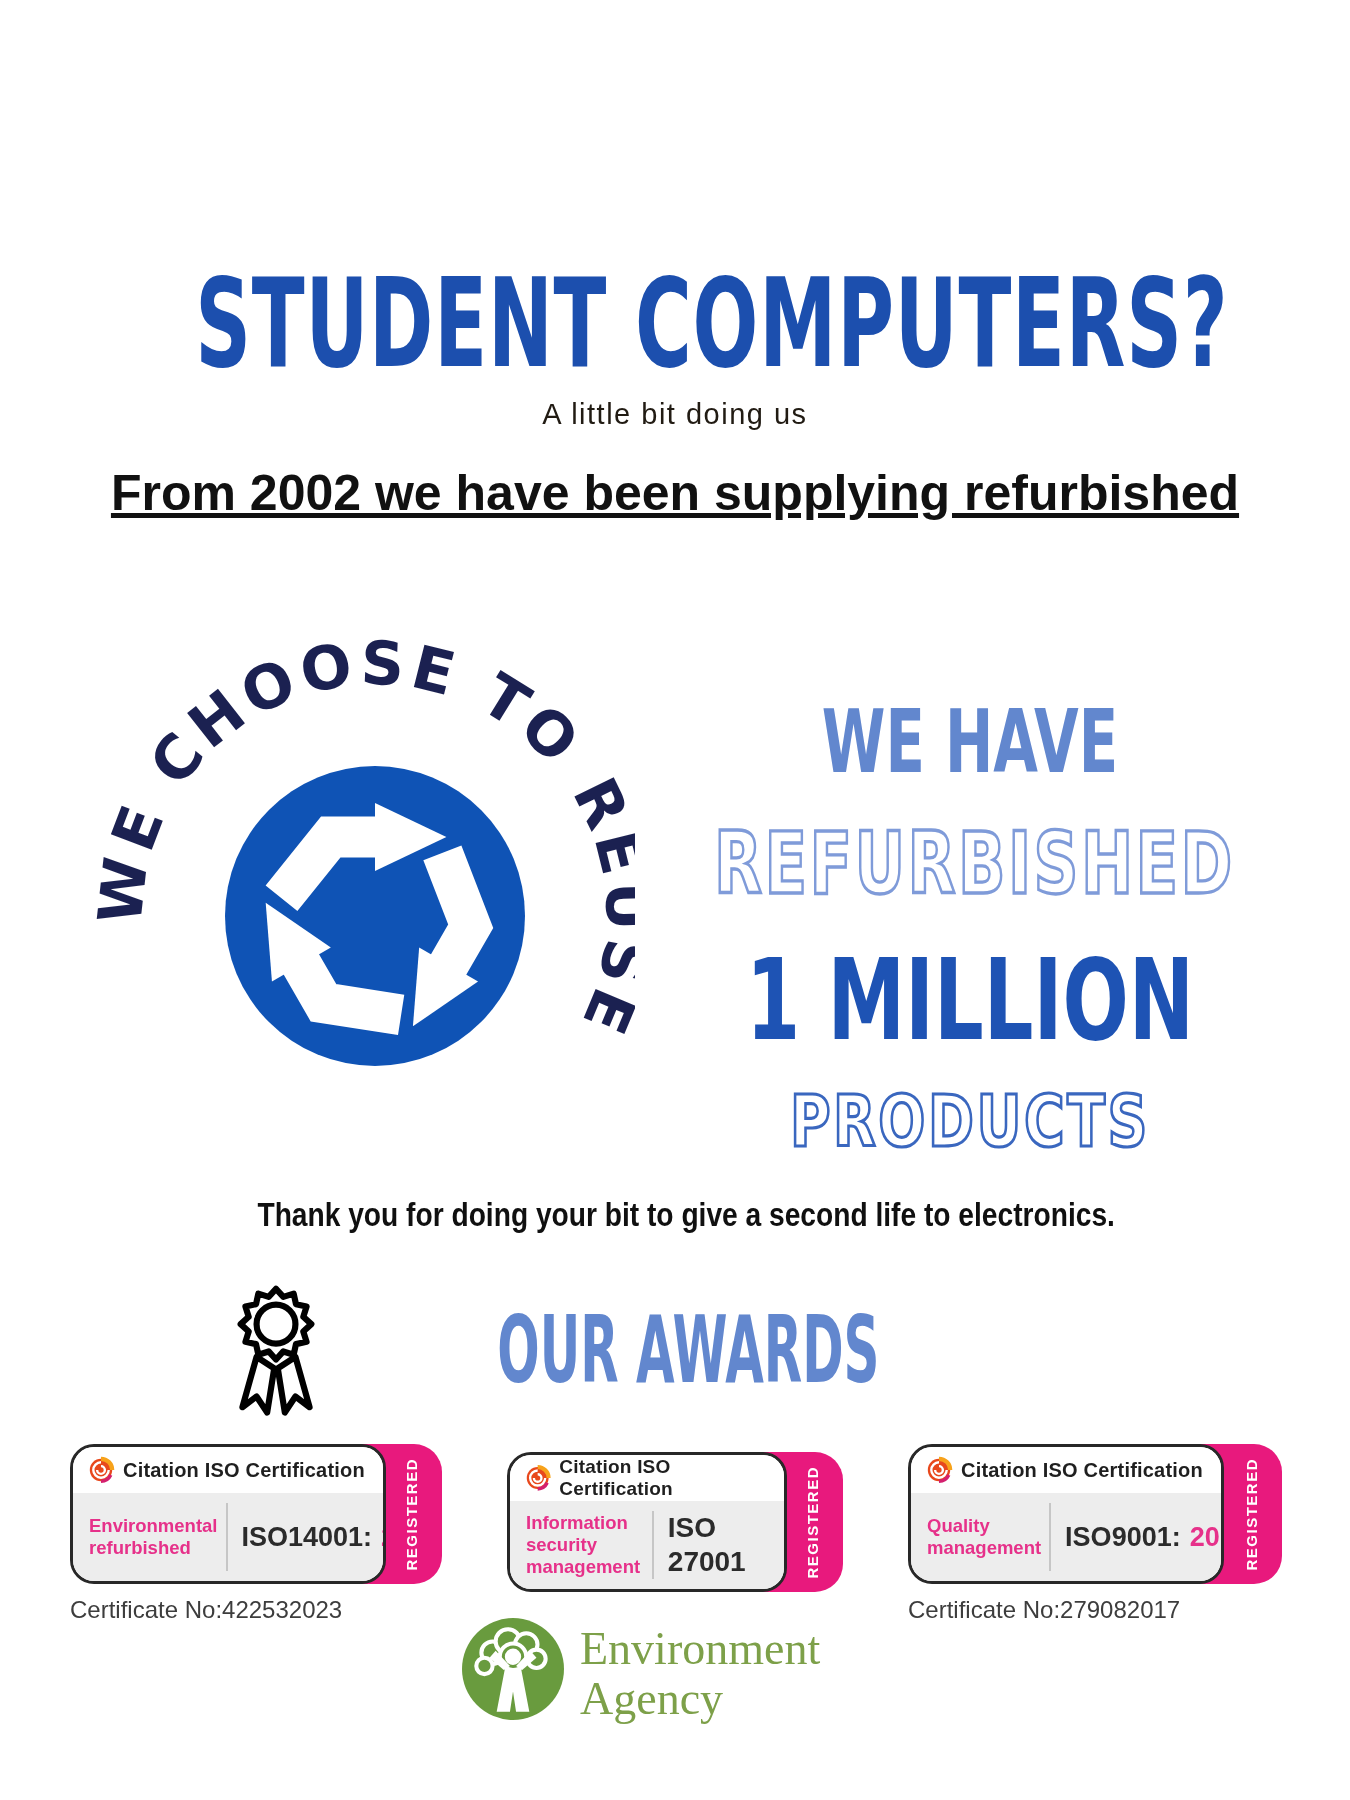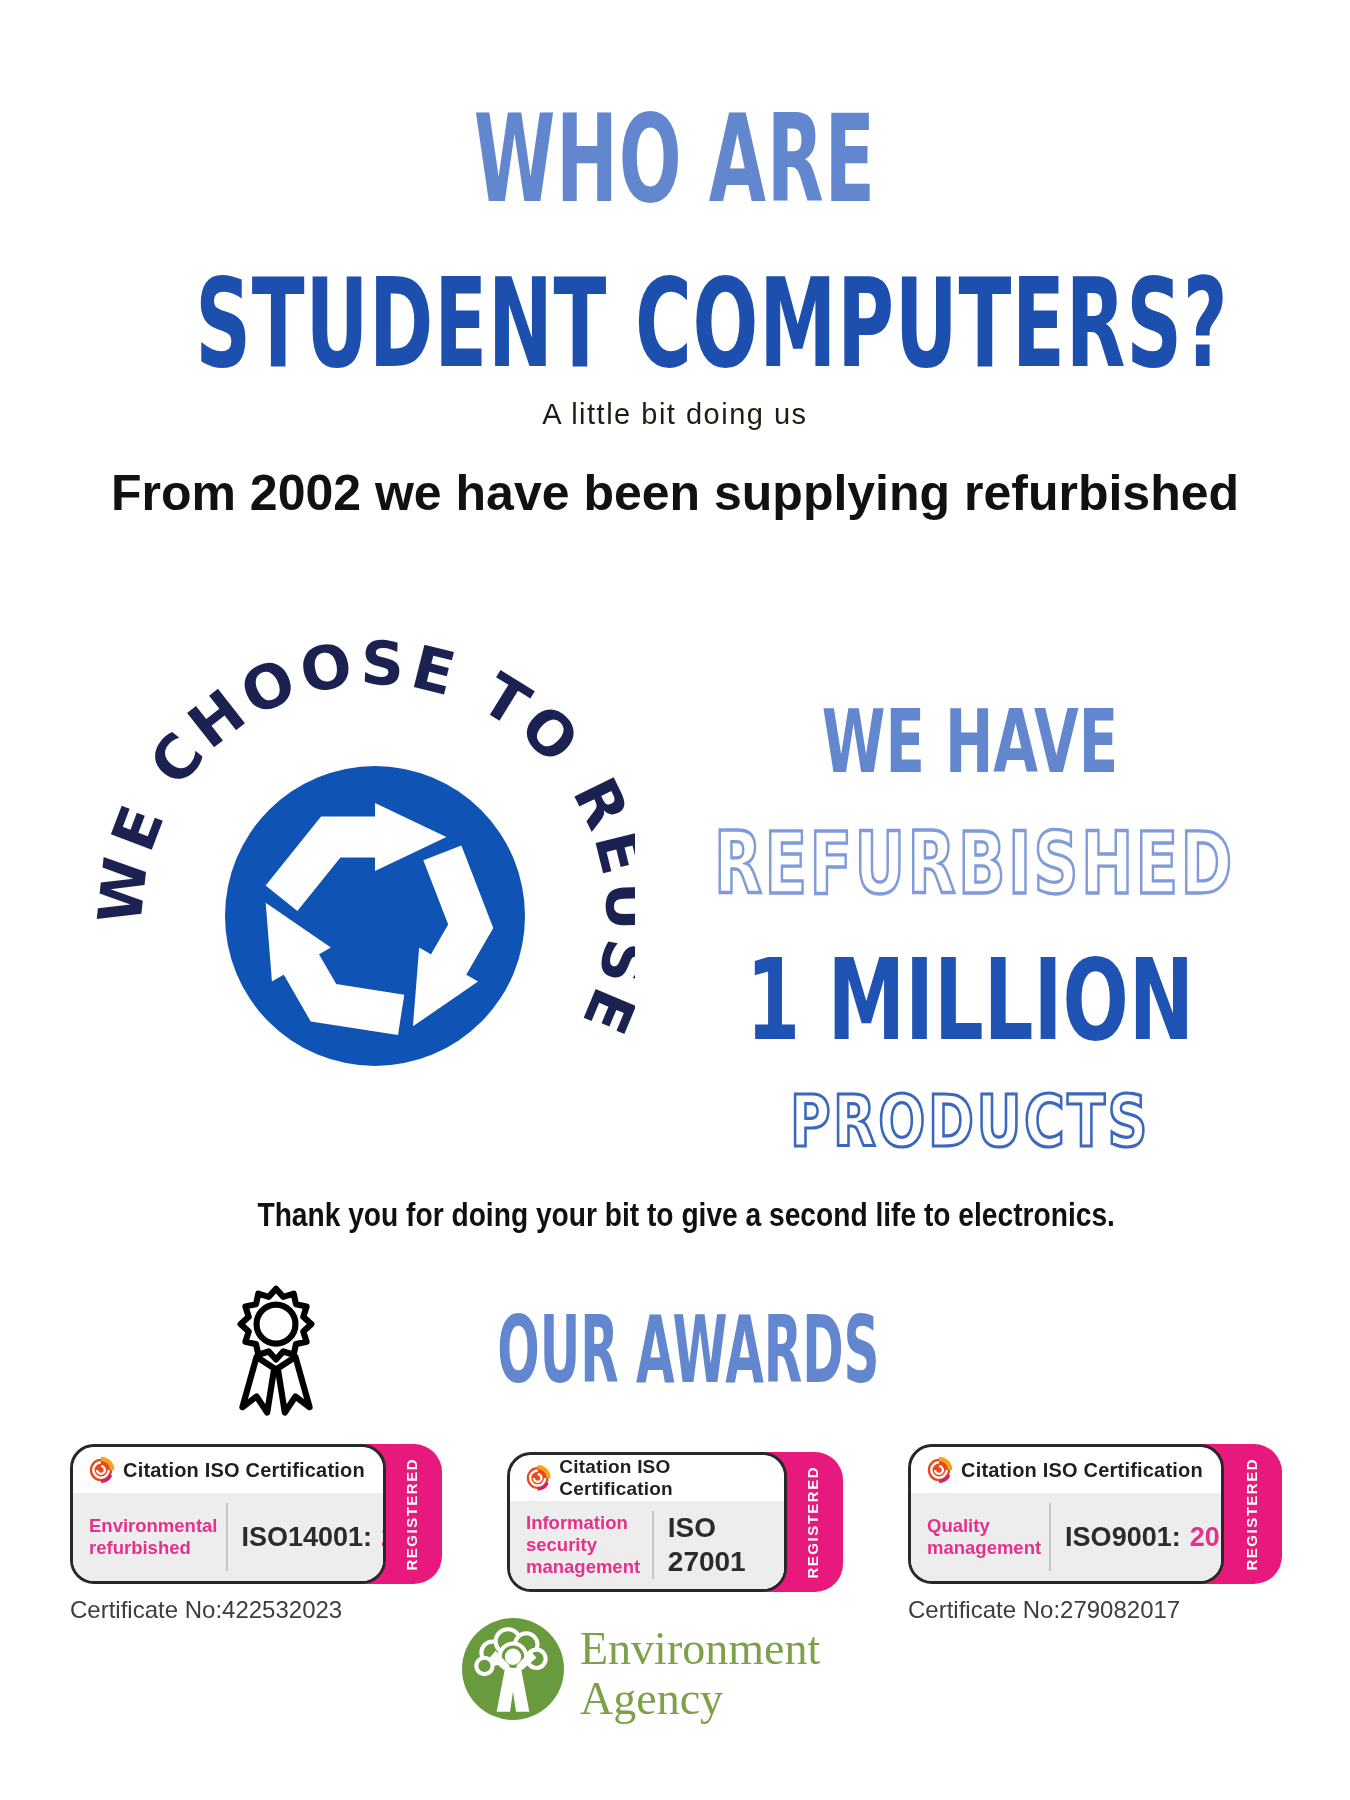--- a/index.html
+++ b/index.html
@@ -11,21 +11,21 @@
   .script { font-family:"DejaVu Sans", sans-serif; font-weight:800; display:inline-block; white-space:nowrap; }
 
   #who-are   { top:88px; }
   #who-are .script { font-size:100px; color:#6287ce; transform:scale(0.74,1.22); transform-origin:center top; letter-spacing:1px; }
 
   #student-computers { top:252px;padding-left:32px; }
   #student-computers .script { font-size:102px; color:#1c4fae; transform:scale(0.76,1.2); transform-origin:center top; letter-spacing:1px; }
 
   #subtitle { top:398px; font-size:29px; color:#211b13; letter-spacing:1.5px; font-weight:500; }
 
-  #intro { top:452px; font-size:50px; font-weight:700; color:#111111; line-height:1.64; }
+  #intro { top:452px; font-size:50px; font-weight:700; color:#111111; line-height:1.64;text-decoration:underline; }
 
   
   #reuse-badge { position:absolute; left:95px; top:598px; width:540px; height:580px; }
   #reuse-badge text { font-family:"DejaVu Sans", sans-serif; font-weight:800; font-size:60px; fill:#1b2151; letter-spacing:5px; }
 
   
   #stats { position:absolute; left:650px; top:688px; width:640px; text-align:center; }
   #stats .line { display:block; line-height:1.22; }
   .s1 { font-size:74px; color:#6287ce; transform:scale(0.78,1.18); transform-origin:center top; margin-bottom:34px; }
   .s2 { font-size:78px; color:#ffffff; -webkit-text-stroke:3px #7f9bd9; transform:scale(0.8,1.1); transform-origin:center top; margin-bottom:26px; letter-spacing:3px; }
@@ -46,43 +46,40 @@
   .badge-wrap.w2 { width:336px; margin-top:8px; }
   .badge-wrap.w3 { width:374px; }
   .badge { position:relative; height:140px; }
   .badge-tab { position:absolute; right:0; top:0; bottom:0; width:96px; background:#e8197d; border-radius:0 28px 28px 0;
                display:flex; align-items:center; justify-content:center; padding-left:34px; box-sizing:border-box; }
   .badge-tab span { writing-mode:vertical-rl; transform:rotate(180deg); color:#ffffff; font-weight:700; font-size:15px; letter-spacing:1.5px; }
   .badge-card { position:absolute; left:0; top:0; bottom:0; background:#ffffff; border:3px solid #282828; border-radius:24px; overflow:hidden;
                 display:flex; flex-direction:column; box-sizing:border-box; }
   .w1 .badge-card, .w3 .badge-card { width:316px; }
   .w2 .badge-card { width:280px; }
-  .badge-head { background:#ffffff; height:46px; flex:0 0 auto; display:flex; align-items:center; gap:8px; padding-left:14px;border-radius:22px; }
+  .badge-head { background:#ffffff; height:46px; flex:0 0 auto; display:flex; align-items:center; gap:8px; padding-left:14px; }
   .badge-brand { font-weight:700; font-size:20px; color:#1f1f1f; letter-spacing:0.2px; }
   .w2 .badge-brand { font-size:19px; }
   .badge-body { background:#ededed; flex:1; display:flex; align-items:center; }
   .badge-cat { width:43%; padding:0 8px 0 16px; color:#e6318a; font-weight:700; font-size:18.5px; line-height:1.18; }
   .badge-sep { width:2px; background:#c6c6c6; align-self:stretch; margin:10px 0; flex:0 0 auto; }
   .badge-iso { flex:1; padding-left:14px; font-weight:700; color:#2b2b2b; font-size:27px; line-height:1.2; display:flex; justify-content:center; }
   .badge-iso .yr { color:#e6318a; margin-left:9px; }
   .cert-no { margin-top:12px; text-align:left; font-size:24px; color:#3d3d3d; min-height:28px; }
 
   
   #ea { position:absolute; left:462px; top:1618px; display:flex; gap:16px; align-items:flex-start; }
   #ea .ea-icon { width:102px; height:102px; flex:0 0 auto; }
   #ea .ea-text { font-family:"Liberation Serif", serif; font-size:46px; color:#7da049; line-height:1.08; padding-top:6px; }
 </style>
 </head>
 <body>
 
 <div class="poster">
 
-  <div id="who-are" class="center-row">
-    <span class="script">WHO ARE</span>
-  </div>
   <div id="student-computers" class="center-row">
     <span class="script">STUDENT COMPUTERS?</span>
   </div>
   <div id="subtitle" class="center-row">A little bit doing us</div>
 
   <div id="intro" class="center-row">
     <div>From 2002 we have been supplying refurbished</div>
   </div>
 
   <svg id="reuse-badge" viewBox="0 0 540 580">

